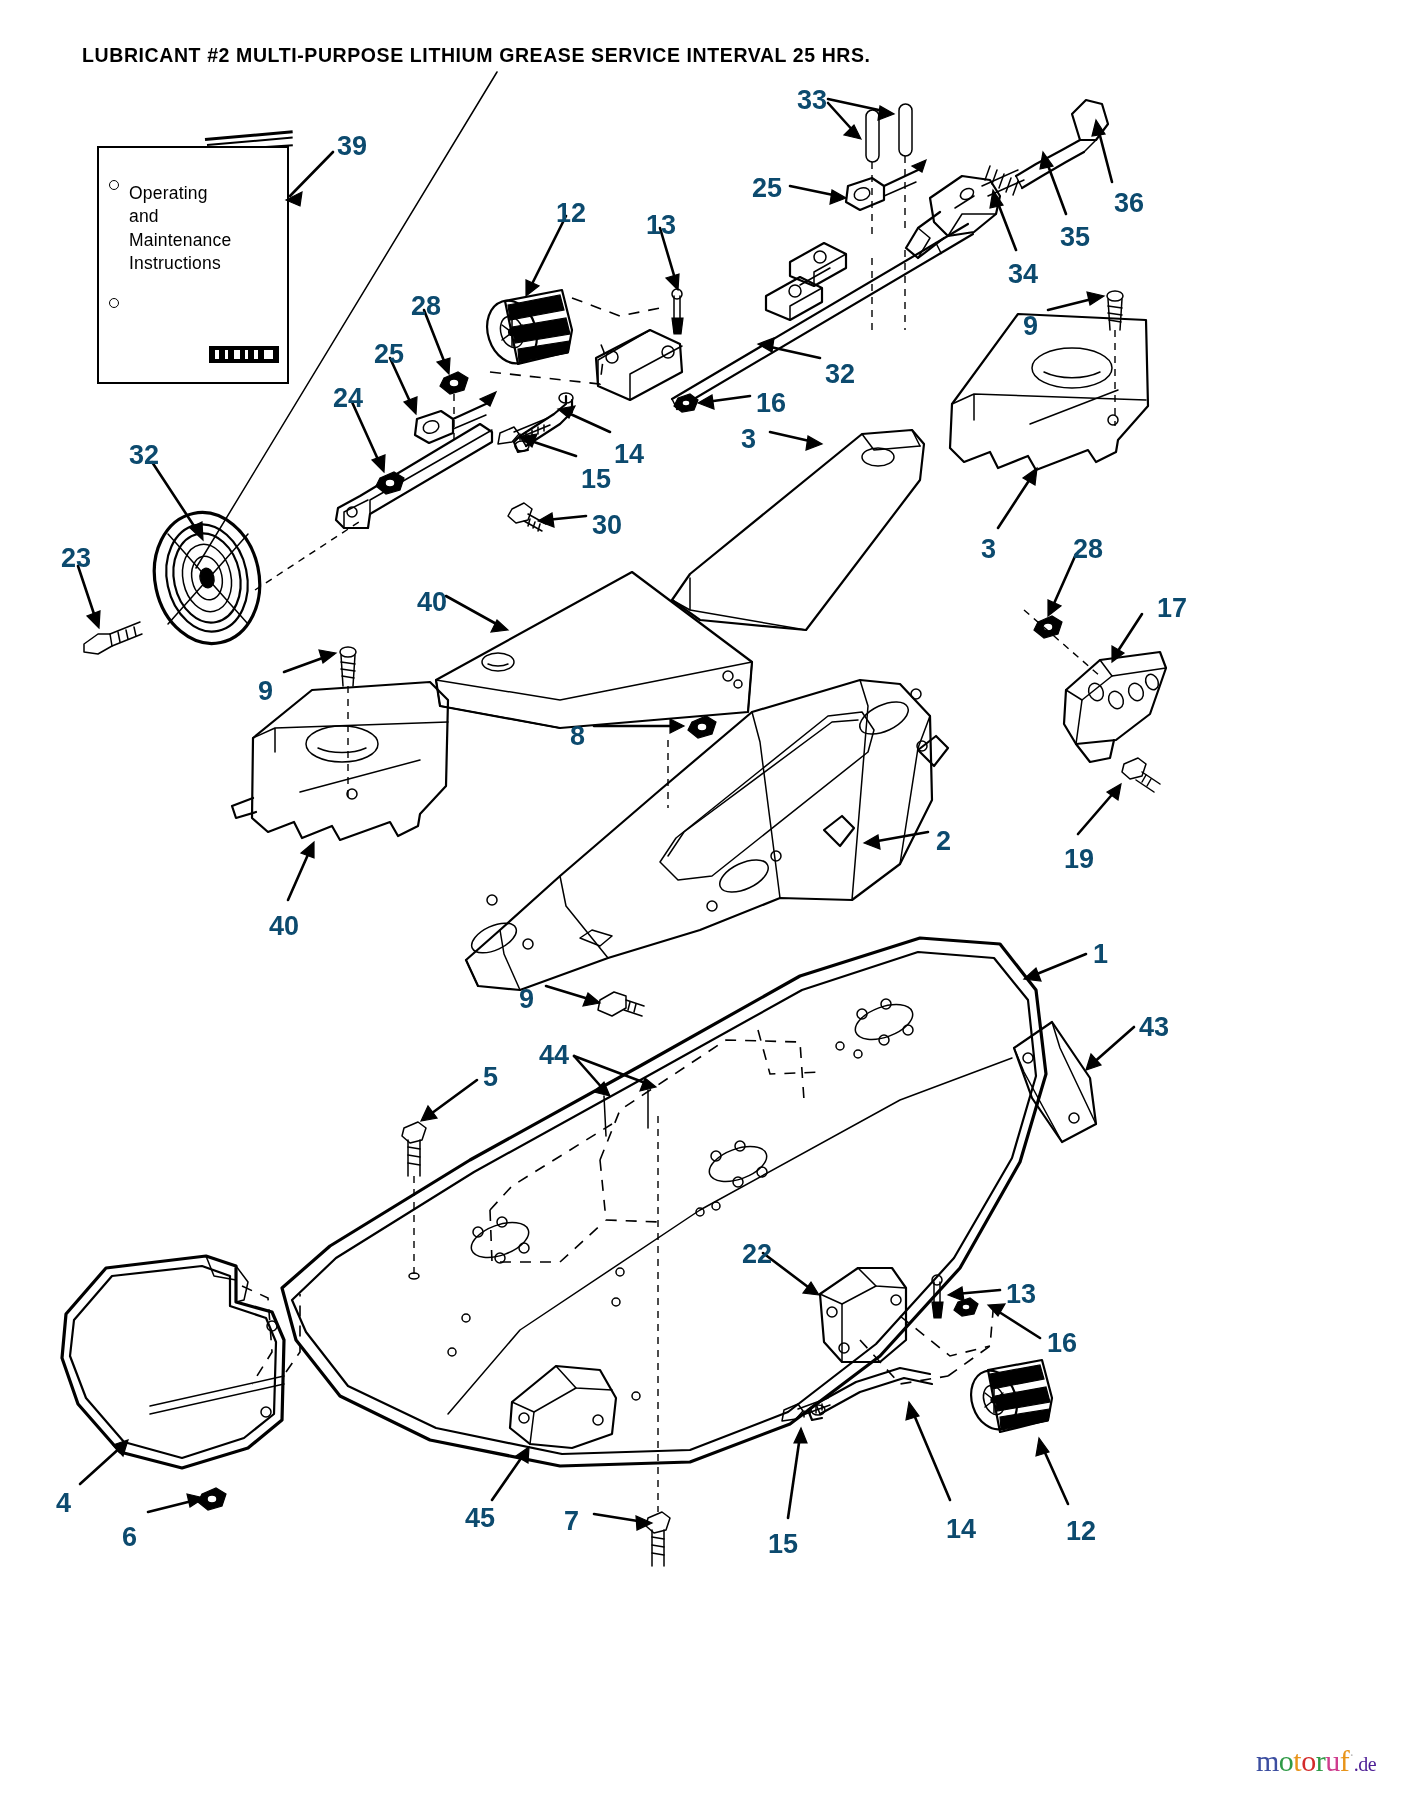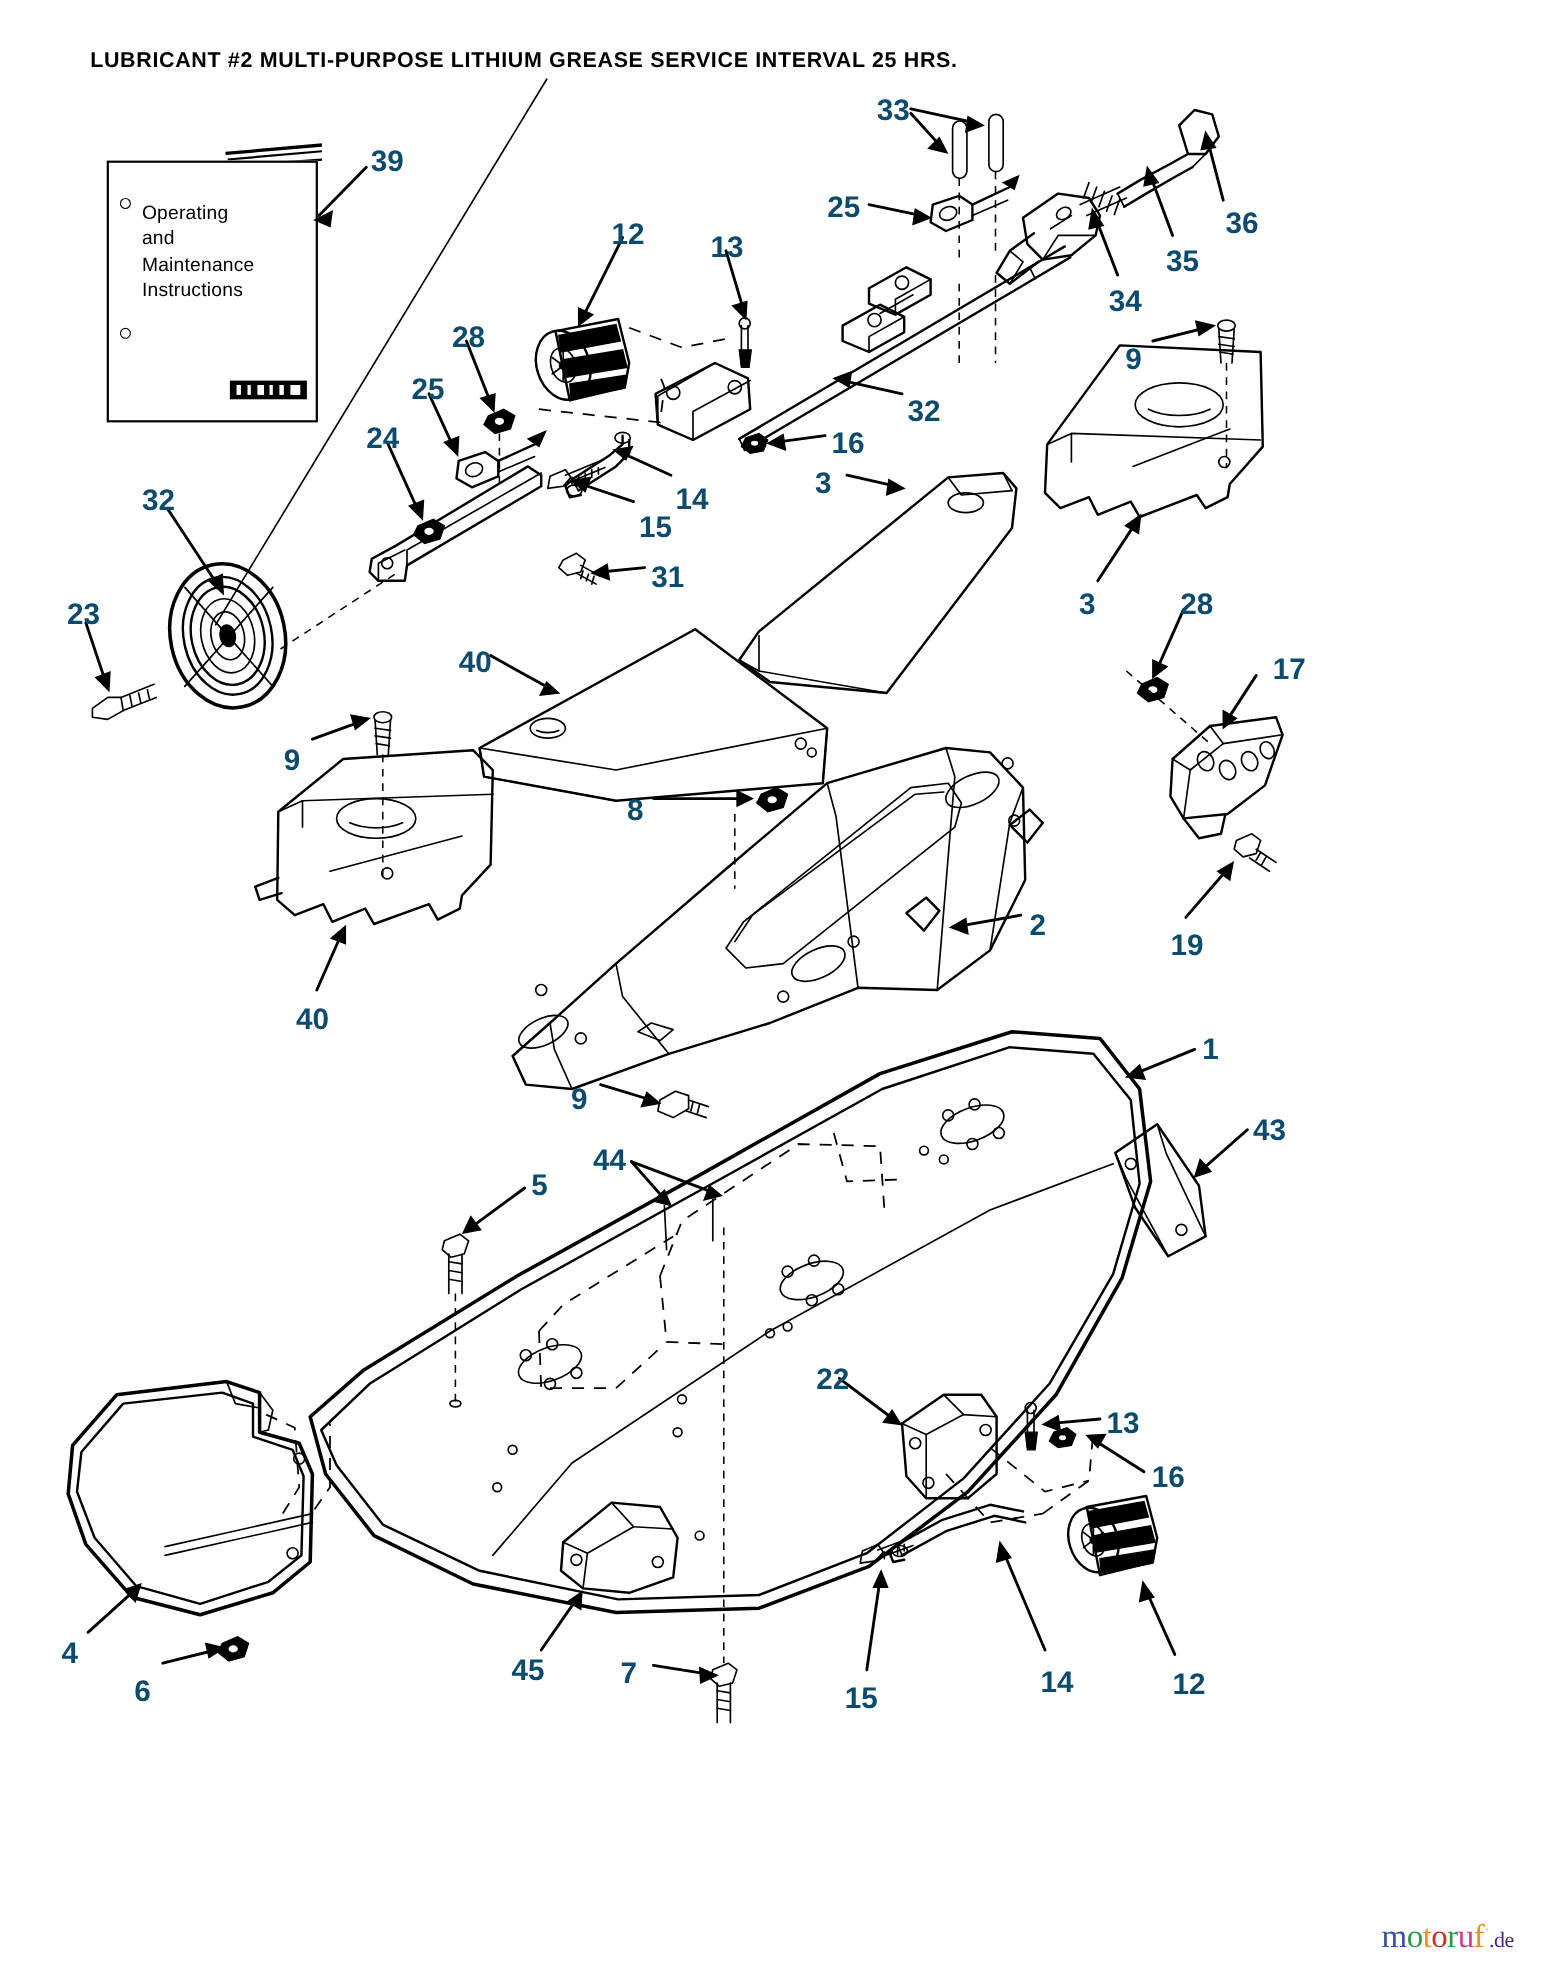--- a/index.html
+++ b/index.html
@@ -754,21 +754,21 @@
       <div class="callout" style="left: 374px; top: 341px;">25</div>
       <div class="callout" style="left: 333px; top: 385px;">24</div>
       <div class="callout" style="left: 825px; top: 361px;">32</div>
       <div class="callout" style="left: 1023px; top: 313px;">9</div>
       <div class="callout" style="left: 756px; top: 390px;">16</div>
       <div class="callout" style="left: 741px; top: 426px;">3</div>
       <div class="callout" style="left: 614px; top: 441px;">14</div>
       <div class="callout" style="left: 581px; top: 466px;">15</div>
       <div class="callout" style="left: 129px; top: 442px;">32</div>
       <div class="callout" style="left: 61px; top: 545px;">23</div>
-      <div class="callout" style="left: 592px; top: 512px;">31</div>
+      <div class="callout" style="left: 592px; top: 512px;">30</div>
       <div class="callout" style="left: 981px; top: 536px;">3</div>
       <div class="callout" style="left: 1073px; top: 536px;">28</div>
       <div class="callout" style="left: 1140px; top: 595px; margin-left: 17px;">17</div>
       <div class="callout" style="left: 417px; top: 589px;">40</div>
       <div class="callout" style="left: 258px; top: 678px;">9</div>
       <div class="callout" style="left: 570px; top: 723px;">8</div>
       <div class="callout" style="left: 1064px; top: 846px;">19</div>
       <div class="callout" style="left: 936px; top: 828px;">2</div>
       <div class="callout" style="left: 269px; top: 913px;">40</div>
       <div class="callout" style="left: 519px; top: 986px;">9</div>

